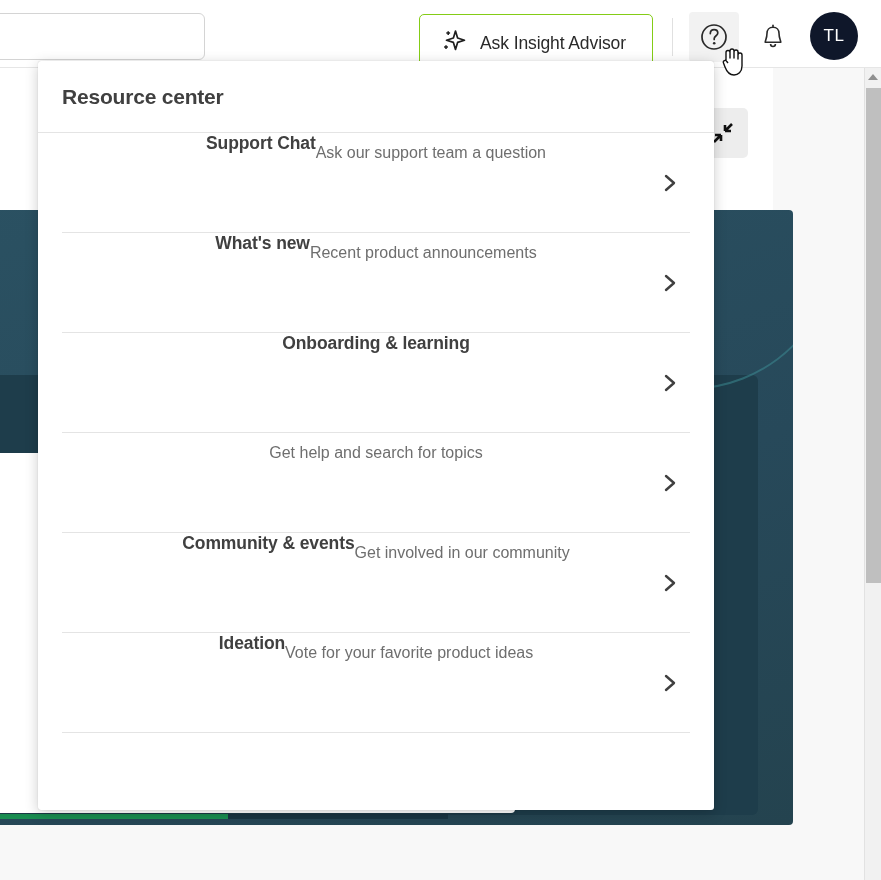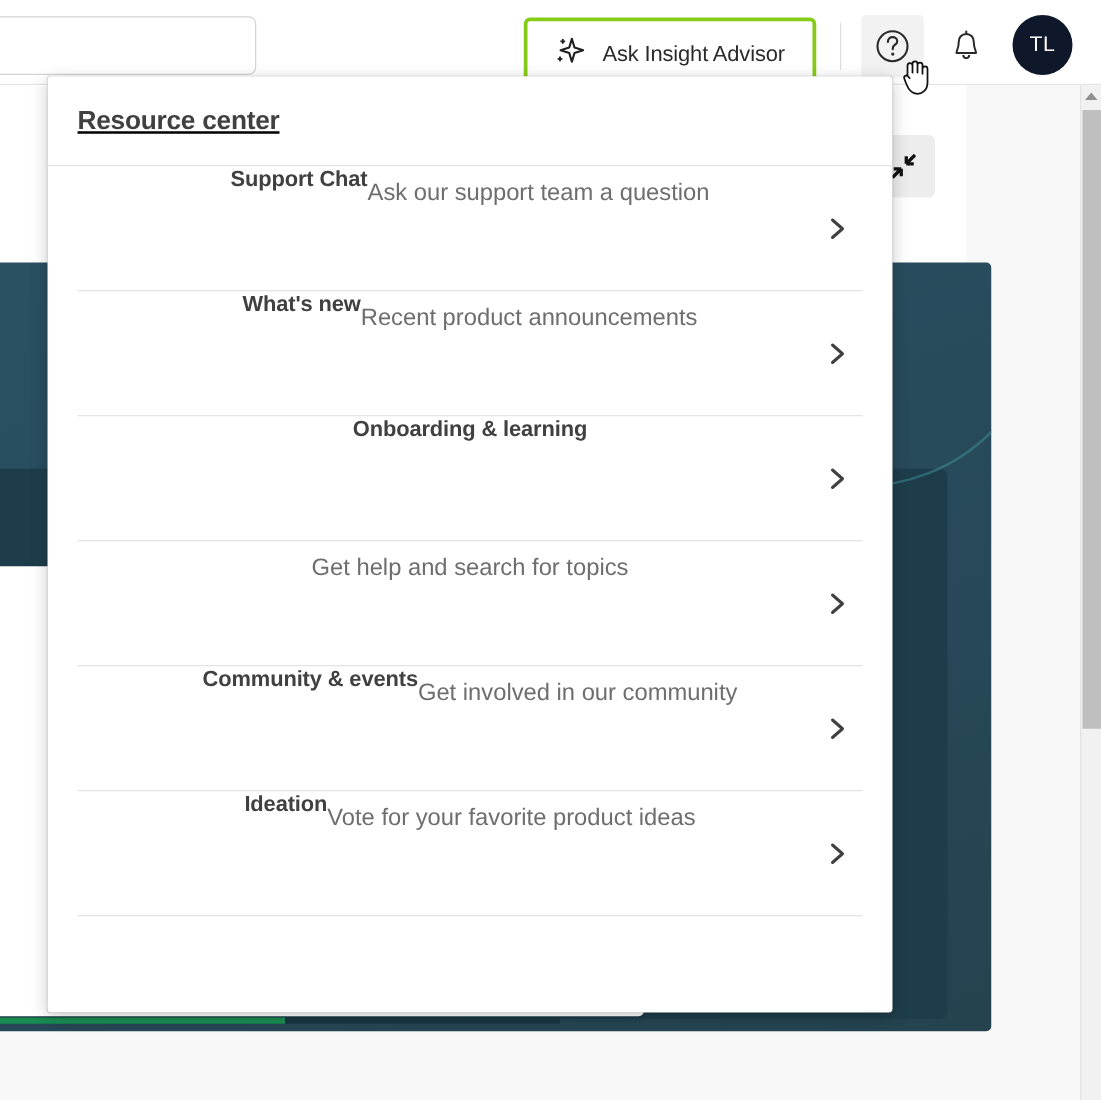--- a/index.html
+++ b/index.html
@@ -22,21 +22,21 @@
     position: absolute; left: -120px; top: 13px; width: 325px; height: 47px;
     background: #ffffff; border: 1px solid #d4d4d4; border-radius: 6px;
   }
   .search-input {
     width: 100%; height: 100%; border: 0; outline: none; background: transparent;
     font-family: "Liberation Sans", sans-serif; font-size: 14px; color: #404040;
     padding: 0 14px;
   }
   .advisor-btn {
     position: absolute; left: 419px; top: 14px; width: 234px; height: 58px;
-    background: #ffffff; border: 3px solid #84cc16; border-radius: 5px;
+    background: #ffffff; border: 1px solid #84cc16; border-radius: 5px;
     display: flex; align-items: center; gap: 12px; padding-left: 20px;
     cursor: pointer;
   }
   .advisor-label {
     font-size: 17.5px; color: #2a2a2a; font-weight: 400; letter-spacing: -0.1px;
     white-space: nowrap;
   }
   .divider-v {
     position: absolute; left: 672px; top: 18px; width: 1px; height: 38px;
     background: #e0e0e0;
@@ -151,32 +151,32 @@
 
   
   .menu-panel {
     position: absolute; left: 38px; top: 61px; width: 676px; height: 749px;
     background: #ffffff; border-radius: 3px;
     box-shadow: 0 3px 14px rgba(0,0,0,.20), 0 0 1px rgba(0,0,0,.25);
     z-index: 40; overflow: hidden;
   }
   .menu-header {
     height: 72px; display: flex; align-items: center;
-    padding-left: 24px; border-bottom: 1px solid #e4e4e4; text-decoration: underline;
+    padding-left: 24px; border-bottom: 1px solid #e4e4e4;
   }
   .menu-title { font-size: 21px; font-weight: bold; color: #404040; letter-spacing: -.2px; }
   .menu-list { padding: 0 24px; }
   .menu-item {
     position: relative; height: 100px; cursor: pointer;
     border-bottom: 1px solid #e4e4e4;
     display: flex; flex-direction: row; justify-content: center; text-align: center;
   }
   .menu-item:last-child { border-bottom: 1px solid #e4e4e4; }
   .mi-title { font-size: 17.5px; font-weight: bold; color: #404040; letter-spacing: -.1px; }
-  .mi-sub { font-size: 19px; color: #6e6e6e; margin-top: 11px; }
+  .mi-sub { font-size: 16px; color: #6e6e6e; margin-top: 11px; }
   .mi-chevron {
     position: absolute; right: 12px; top: 50%; transform: translateY(-50%);
     width: 16px; height: 24px;
   }
 </style>
 </head>
 <body>
 
 <div id="app">
 

